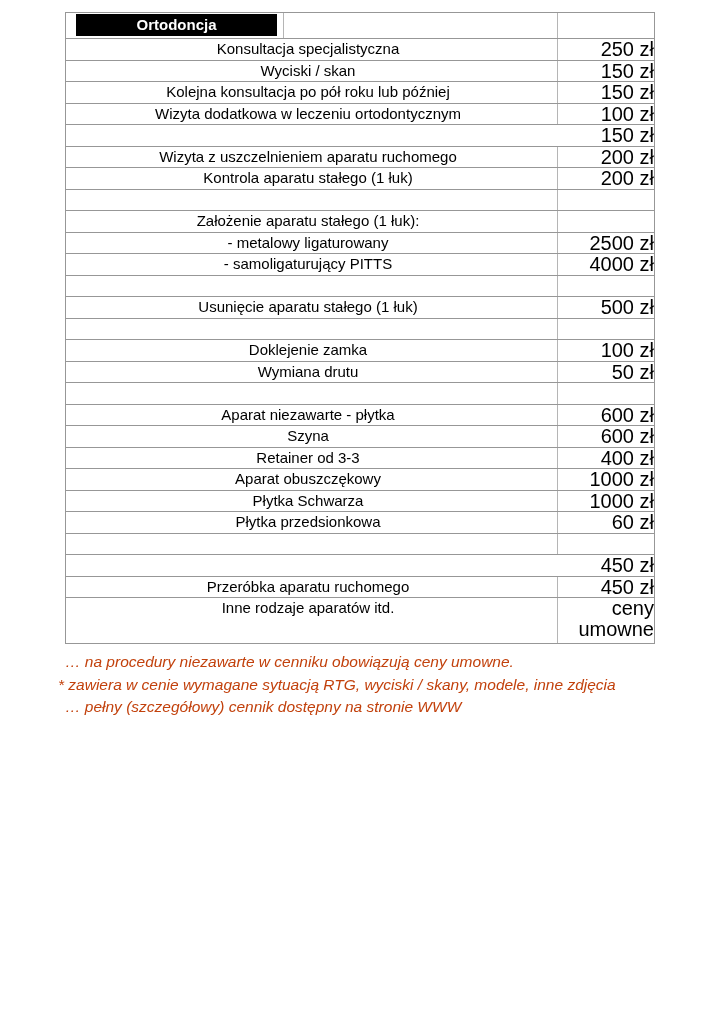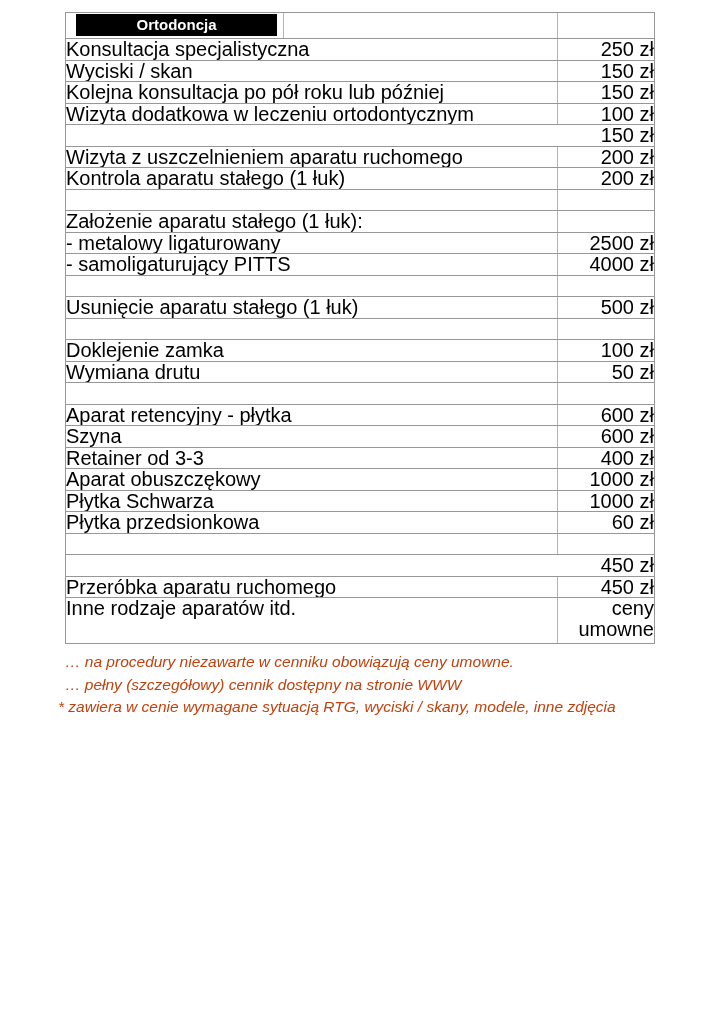--- a/index.html
+++ b/index.html
@@ -57,23 +57,23 @@
     height: 21.5px;
     border-bottom: 1px solid #979797;
     box-sizing: border-box;
   }
   .row.tall { height: 45px; }
   .row:last-child { border-bottom: none; }
   .name-cell {
     width: 492px;
     box-sizing: border-box;
     border-right: 1px solid #b5b5b5;
-    text-align: left;
+    text-align: center;
     padding-right: 7px;
-    font-size: 20px;
+    font-size: 15px;
     line-height: 20.5px;
     overflow: hidden;
     white-space: nowrap;
   }
   .price-cell {
     flex: 1;
     text-align: right;
     font-size: 20px;
     line-height: 20.5px;
     white-space: pre-line;
@@ -164,21 +164,21 @@
         </div>
         <div class="row">
           <div class="name-cell">Wymiana drutu</div>
           <div class="price-cell">50 zł</div>
         </div>
         <div class="row">
           <div class="name-cell"></div>
           <div class="price-cell"></div>
         </div>
         <div class="row">
-          <div class="name-cell">Aparat retencyjny - płytka</div>
+          <div class="name-cell">Aparat niezawarte - płytka</div>
           <div class="price-cell">600 zł</div>
         </div>
         <div class="row">
           <div class="name-cell">Szyna</div>
           <div class="price-cell">600 zł</div>
         </div>
         <div class="row">
           <div class="name-cell">Retainer od 3-3</div>
           <div class="price-cell">400 zł</div>
         </div>
@@ -208,17 +208,17 @@
         <div class="row tall">
           <div class="name-cell">Inne rodzaje aparatów itd.</div>
           <div class="price-cell">ceny
 umowne</div>
         </div>
       </div>
   </div>
 
   <div class="footnotes">
     <div class="footnote indent">… na procedury niezawarte w cenniku obowiązują ceny umowne.</div>
+    <div class="footnote">* zawiera w cenie wymagane sytuacją RTG, wyciski / skany, modele, inne zdjęcia</div>
     <div class="footnote indent">… pełny (szczegółowy) cennik dostępny na stronie WWW</div>
-    <div class="footnote">* zawiera w cenie wymagane sytuacją RTG, wyciski / skany, modele, inne zdjęcia</div>
   </div>
 
 </div>
 
 </body></html>

